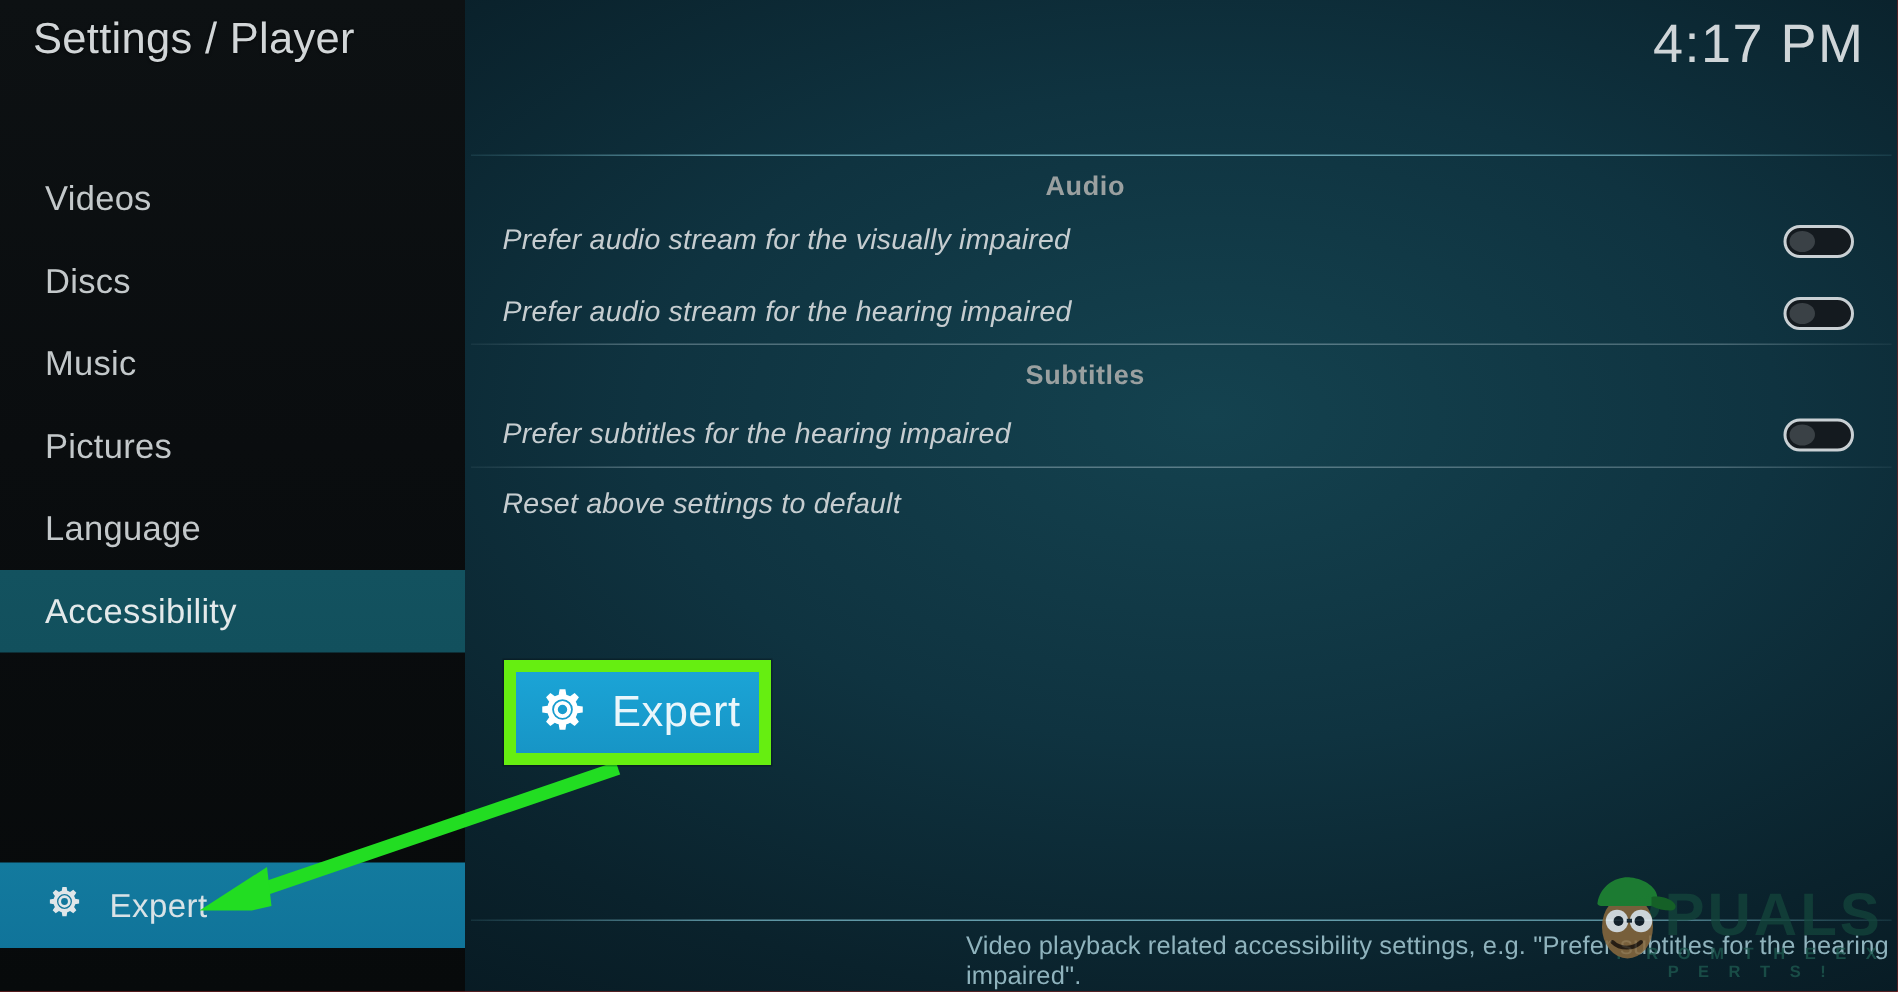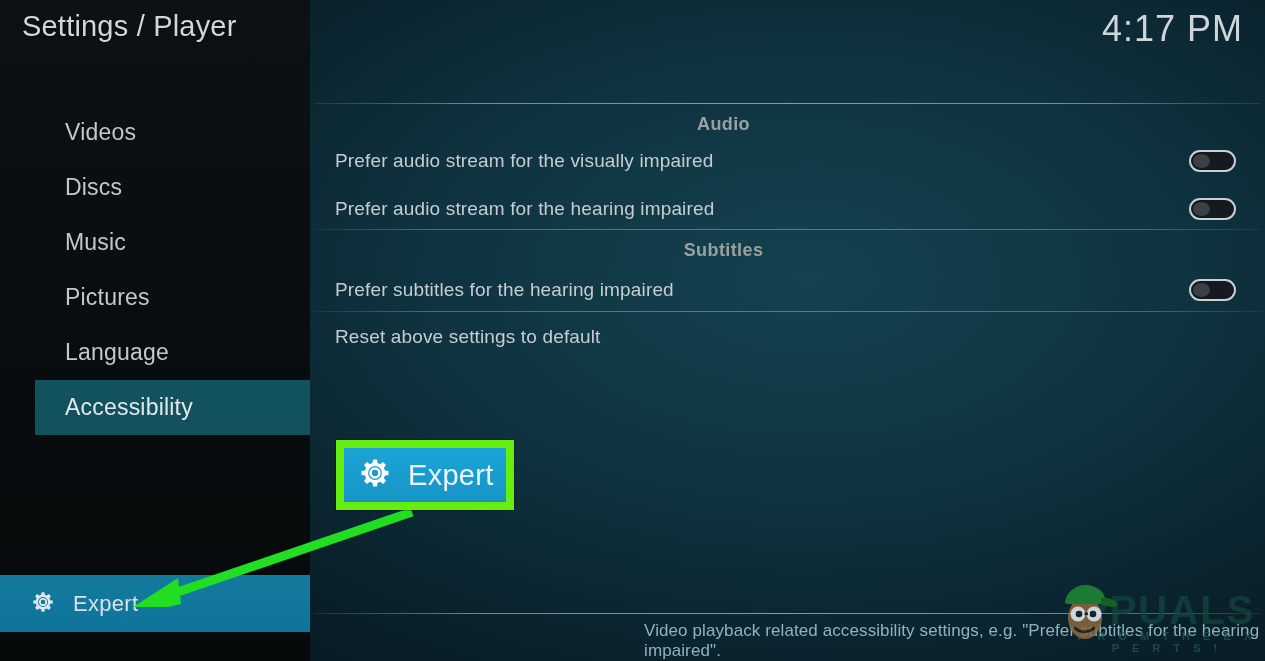--- a/index.html
+++ b/index.html
@@ -20,21 +20,21 @@
     position:absolute; left:0; top:0;
     width:310px; height:661px;
     background:linear-gradient(180deg,#0d1113 0%,#0a0d0f 45%,#070a0b 100%);
   }
   #page-title {
     position:absolute; left:22px; top:10px;
     font-size:29px; font-weight:400; color:#d2d6d8;
     letter-spacing:0.2px;
     text-shadow:0 1px 2px rgba(0,0,0,.6);
   }
-  #nav { position:absolute; left:0; top:105px; width:310px;margin-left:35px; }
+  #nav { position:absolute; left:0; top:105px; width:310px; }
   .nav-item {
     position:relative;
     height:55px;
     display:flex; align-items:center;
     padding-left:30px;
     font-size:23px; color:#c3c8ca; font-weight:400;
     letter-spacing:0.2px;
   }
   .nav-item.active {
     background:linear-gradient(180deg,#13525f 0%,#12505d 100%);
@@ -77,21 +77,21 @@
     background:linear-gradient(90deg, rgba(120,150,160,.10) 0%, rgba(150,175,185,.45) 12%, rgba(160,185,195,.5) 50%, rgba(150,175,185,.42) 88%, rgba(120,150,160,.10) 100%);
   }
   .cat-header {
     position:absolute; left:0; width:827px;
     text-align:center;
     font-size:18px; font-weight:700; color:#9aa0a0;
     letter-spacing:0.4px;
   }
   .row {
     position:absolute; left:0; width:955px; height:40px;
-    display:flex; align-items:center;
+    display:flex; align-items:center;font-style:italic;
   }
   .row .rlabel {
     margin-left:25px;
     font-size:19px; color:#c6cdd0; font-weight:400;
     letter-spacing:0.15px;
   }
   .toggle {
     position:absolute; right:29px; top:50%; transform:translateY(-50%);
     width:47px; height:22px;
     border:2px solid #c9d0d4; border-radius:11px;

